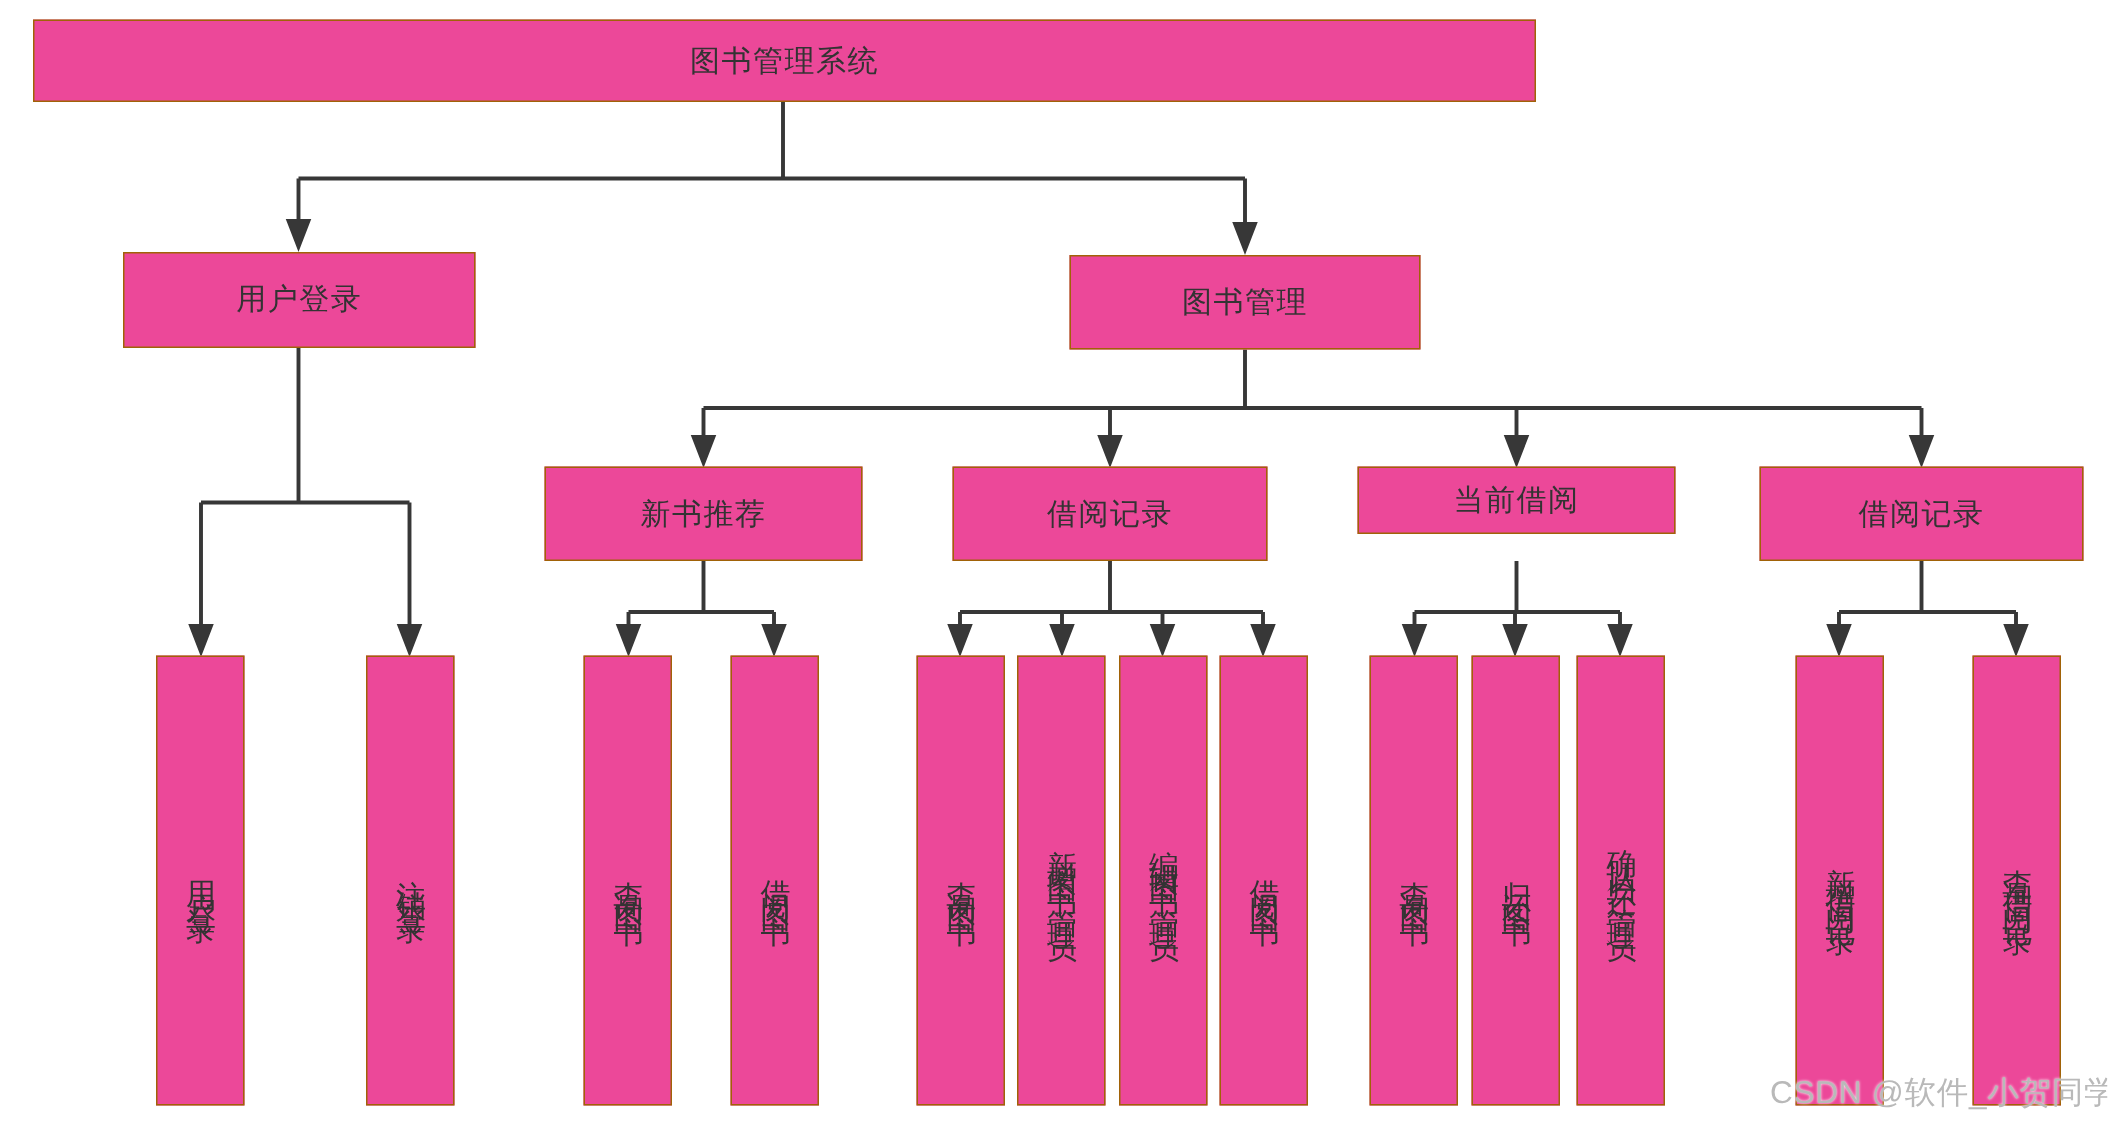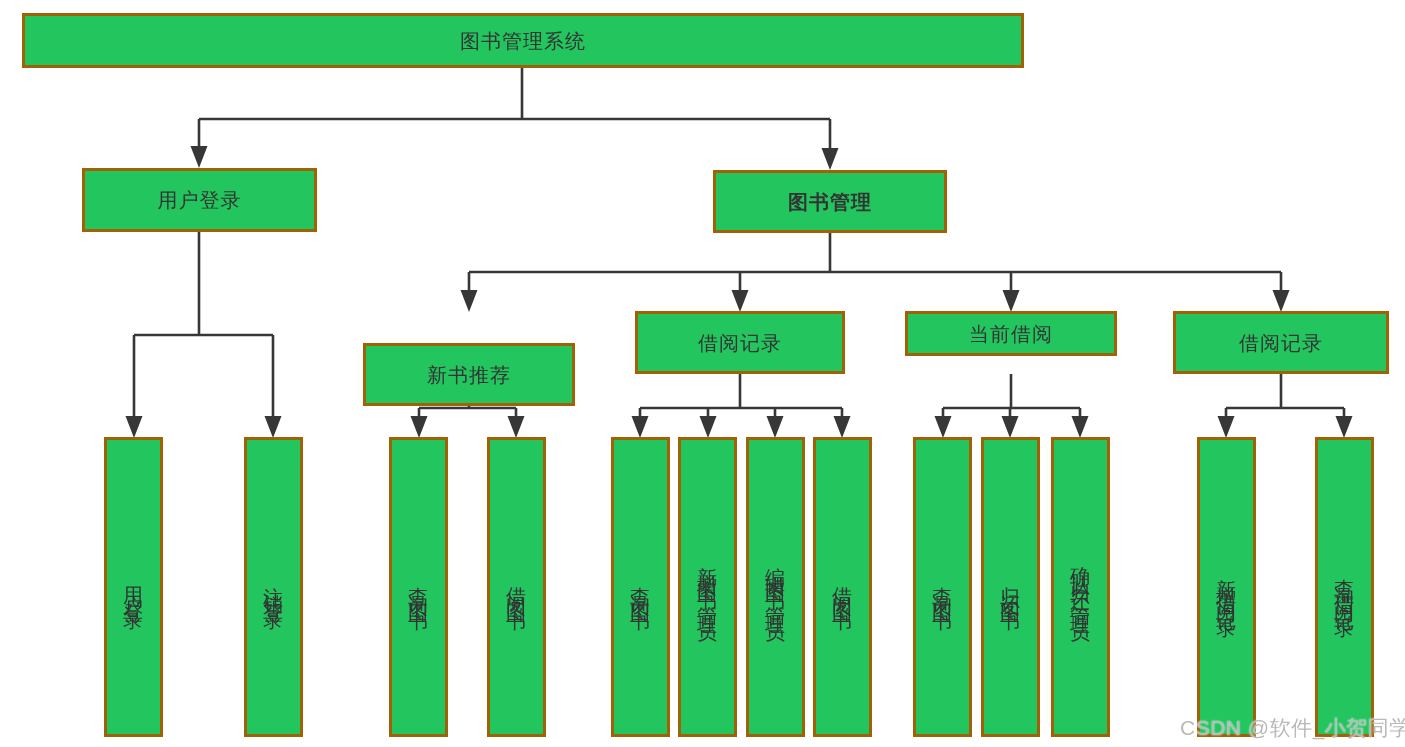--- a/index.html
+++ b/index.html
@@ -17,22 +17,22 @@
   }
   .connectors {
     position: absolute;
     left: 0;
     top: 0;
     z-index: 1;
   }
   .node {
     position: absolute;
     box-sizing: border-box;
-    background: #22c55e;
-    border: 3px solid #a16207;
+    background: #ec4899;
+    border: 1px solid #a16207;
     color: #333333;
     display: flex;
     align-items: center;
     justify-content: center;
     z-index: 2;
   }
   .hlabel {
     font-size: 20px;
     letter-spacing: 1px;
     white-space: nowrap;
@@ -97,25 +97,25 @@
          M1335.5 416 L1352.5 416 L1344 438 Z" fill="#373737" stroke="none"></path>
   </svg>
 
   <div class="node" style="left:22px; top:13px; width:1002px; height:55px;">
     <span class="hlabel">图书管理系统</span>
   </div>
 
   <div class="node" style="left:82px; top:168px; width:235px; height:64px;">
     <span class="hlabel">用户登录</span>
   </div>
-  <div class="node" style="left:713px; top:170px; width:234px; height:63px;font-weight:bold;">
+  <div class="node" style="left:713px; top:170px; width:234px; height:63px;">
     <span class="hlabel">图书管理</span>
   </div>
 
-  <div class="node" style="left:363px; top:311px; width:212px; height:63px;margin-top:32px;">
+  <div class="node" style="left:363px; top:311px; width:212px; height:63px;">
     <span class="hlabel">新书推荐</span>
   </div>
   <div class="node" style="left:635px; top:311px; width:210px; height:63px;">
     <span class="hlabel">借阅记录</span>
   </div>
   <div class="node" style="left:905px; top:311px; width:212px; height:45px;">
     <span class="hlabel">当前借阅</span>
   </div>
   <div class="node" style="left:1173px; top:311px; width:216px; height:63px;">
     <span class="hlabel">借阅记录</span>

